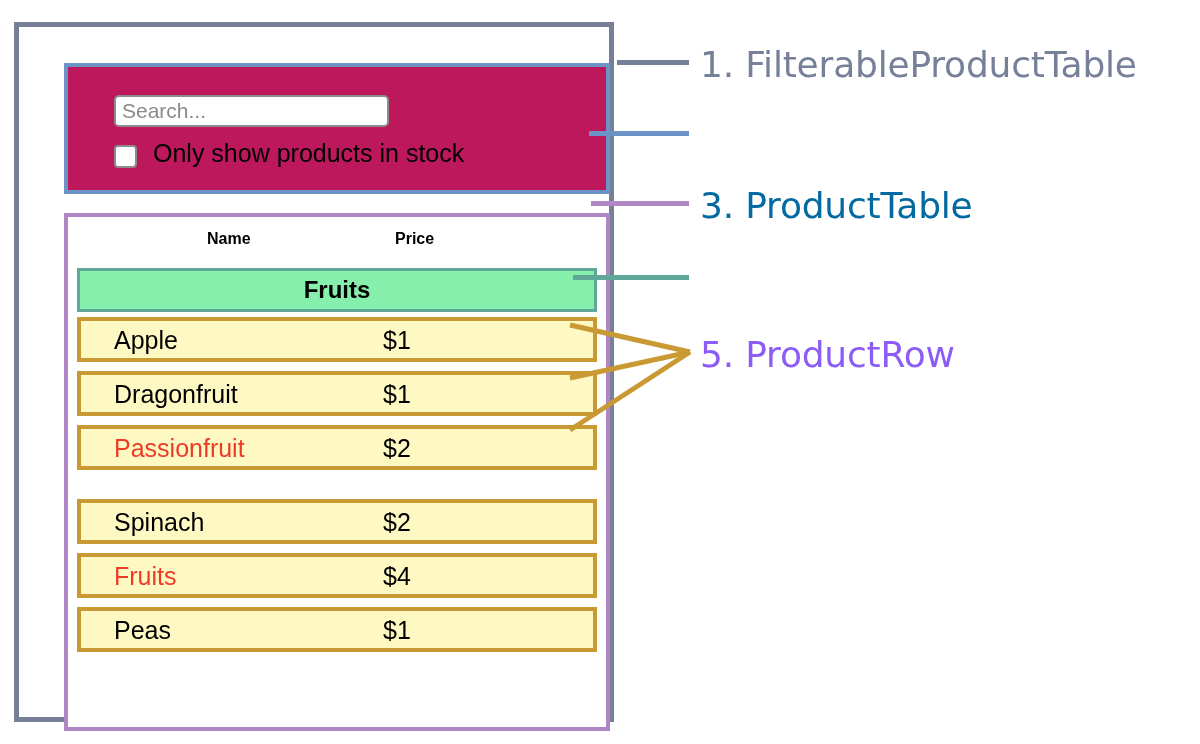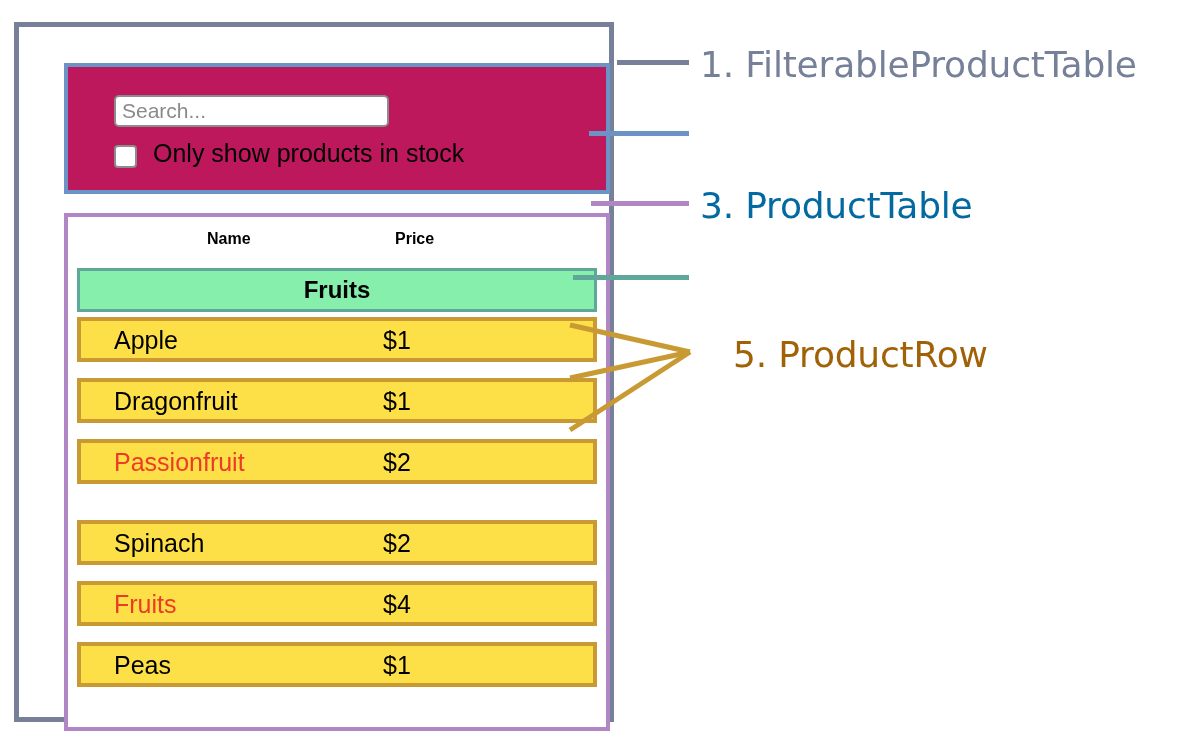--- a/index.html
+++ b/index.html
@@ -127,22 +127,22 @@
   .category-row .cat-label {
     font-size: 24px;
     font-weight: bold;
     color: #000000;
   }
   .product-row {
     position: relative;
     height: 45px;
     border: 4px solid #c99a33;
     box-sizing: border-box;
-    background: #fde047;
-    margin-bottom: 16px;
+    background: #fef9c3;
+    margin-bottom: 9px;
   }
   .product-row .cell-name {
     position: absolute;
     left: 33px;
     top: 5px;
     font-size: 25px;
     color: #000000;
     white-space: nowrap;
   }
   .product-row .cell-name.out-of-stock { color: #ee3b28; }
@@ -243,15 +243,15 @@
   <svg id="fan-svg" viewBox="0 0 160 160" preserveAspectRatio="none">
     <g stroke="#c99a33" stroke-width="5" fill="none" stroke-linecap="butt">
       <line x1="10" y1="35" x2="130" y2="62"></line>
       <line x1="10" y1="88" x2="130" y2="62"></line>
       <line x1="10" y1="140" x2="130" y2="62"></line>
     </g>
   </svg>
 
   <span class="legend-label" style="left:700px; top:44px; color:#768099;">1. FilterableProductTable</span>
   <span class="legend-label" style="left:700px; top:185px; color:#0369a1;">3. ProductTable</span>
-  <span class="legend-label" style="left:733px; top:334px; color:#a16207;">5. ProductRow</span>
+  <span class="legend-label" style="left:700px; top:334px; color:#8b5cf6;">5. ProductRow</span>
 
 </div>
 
 </body></html>

